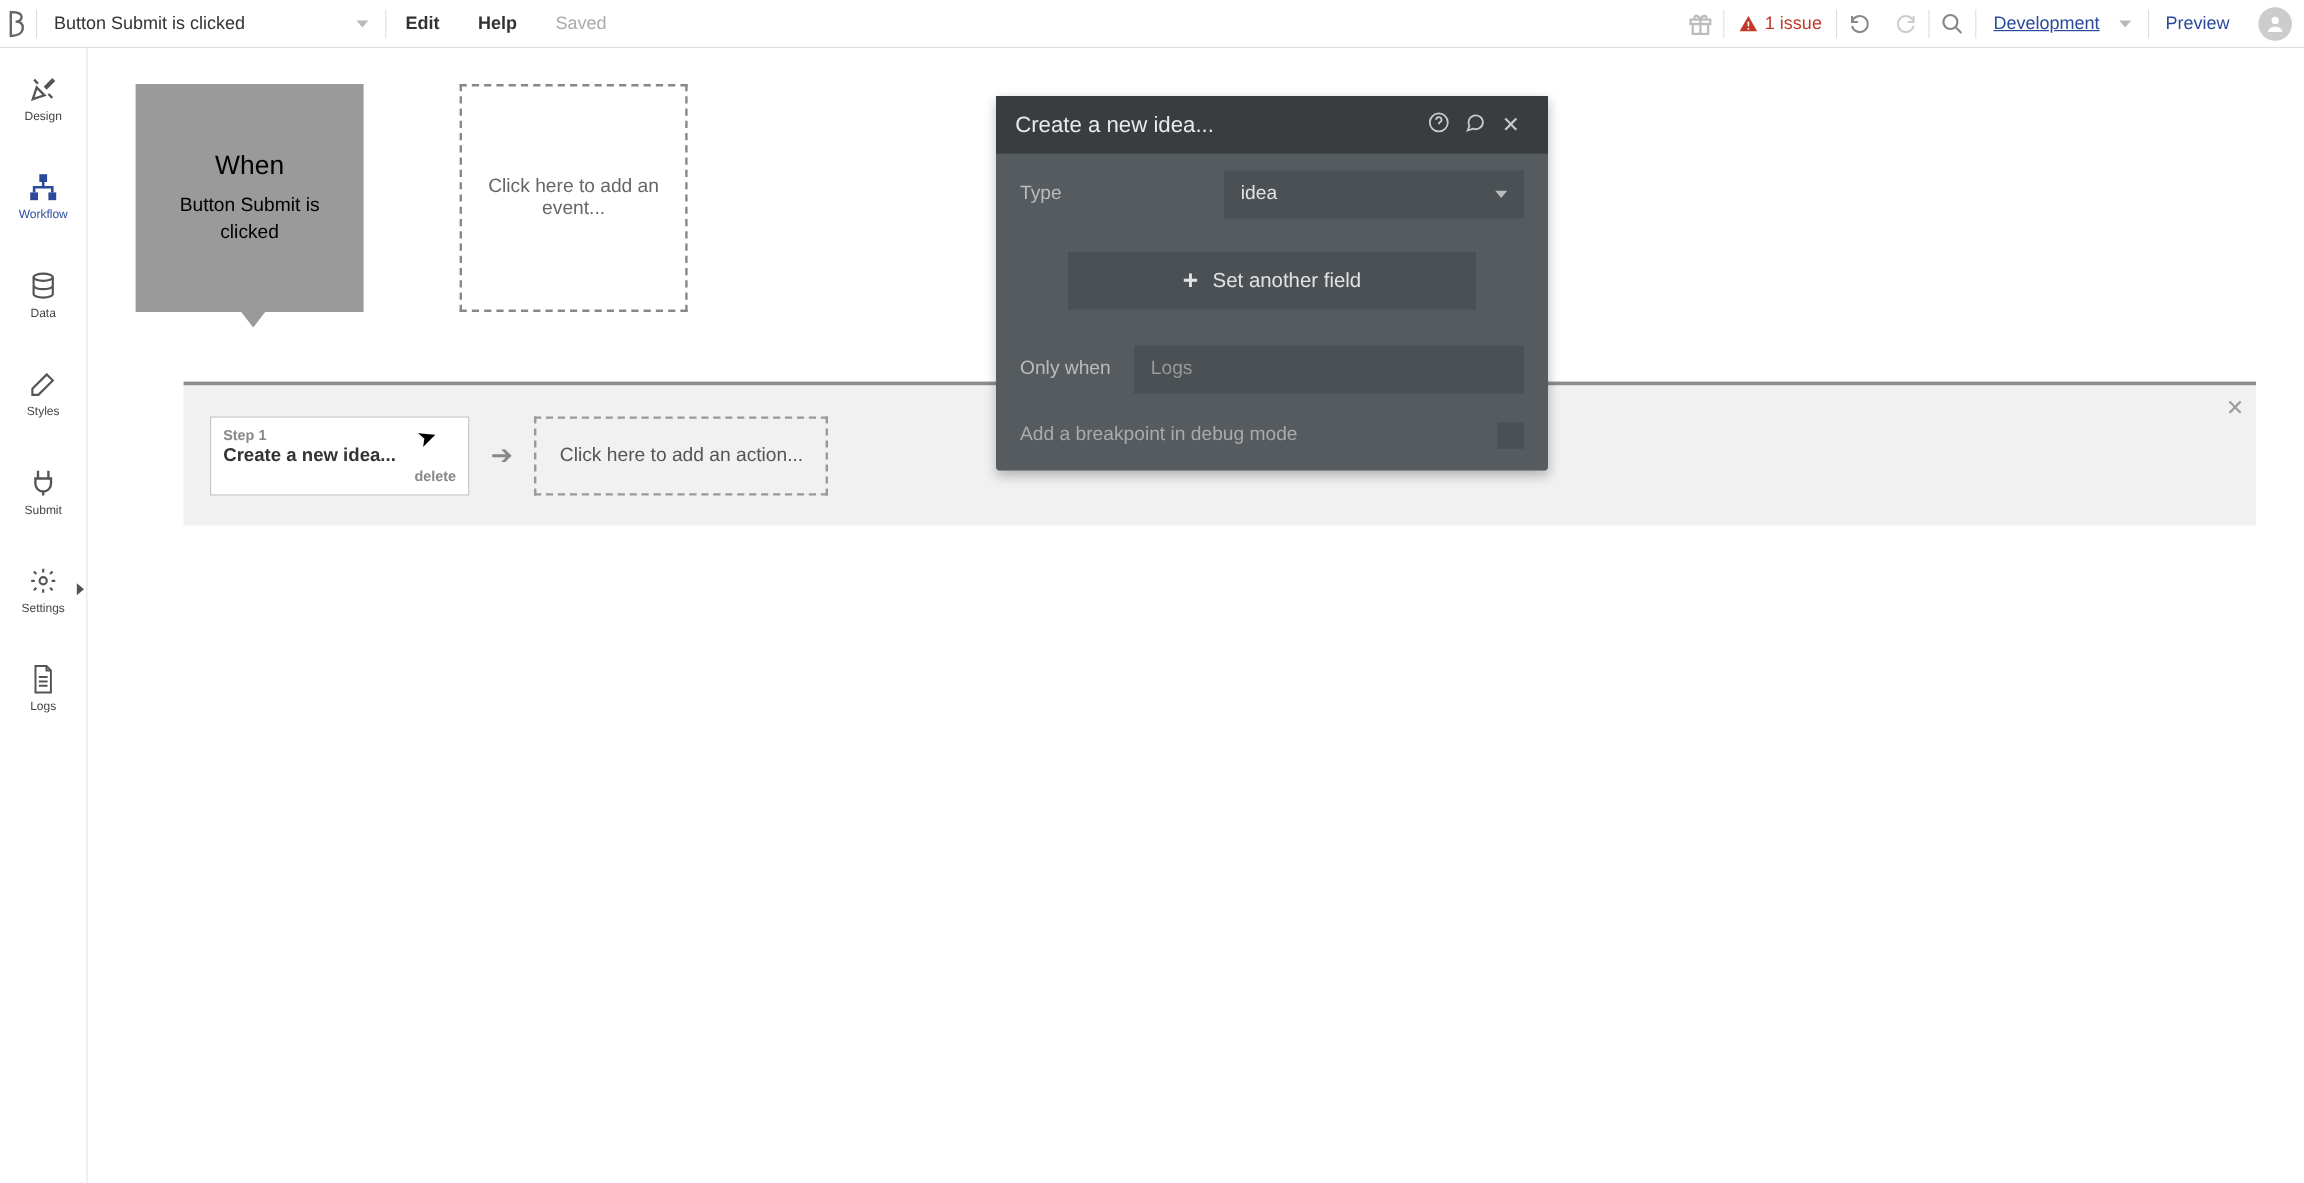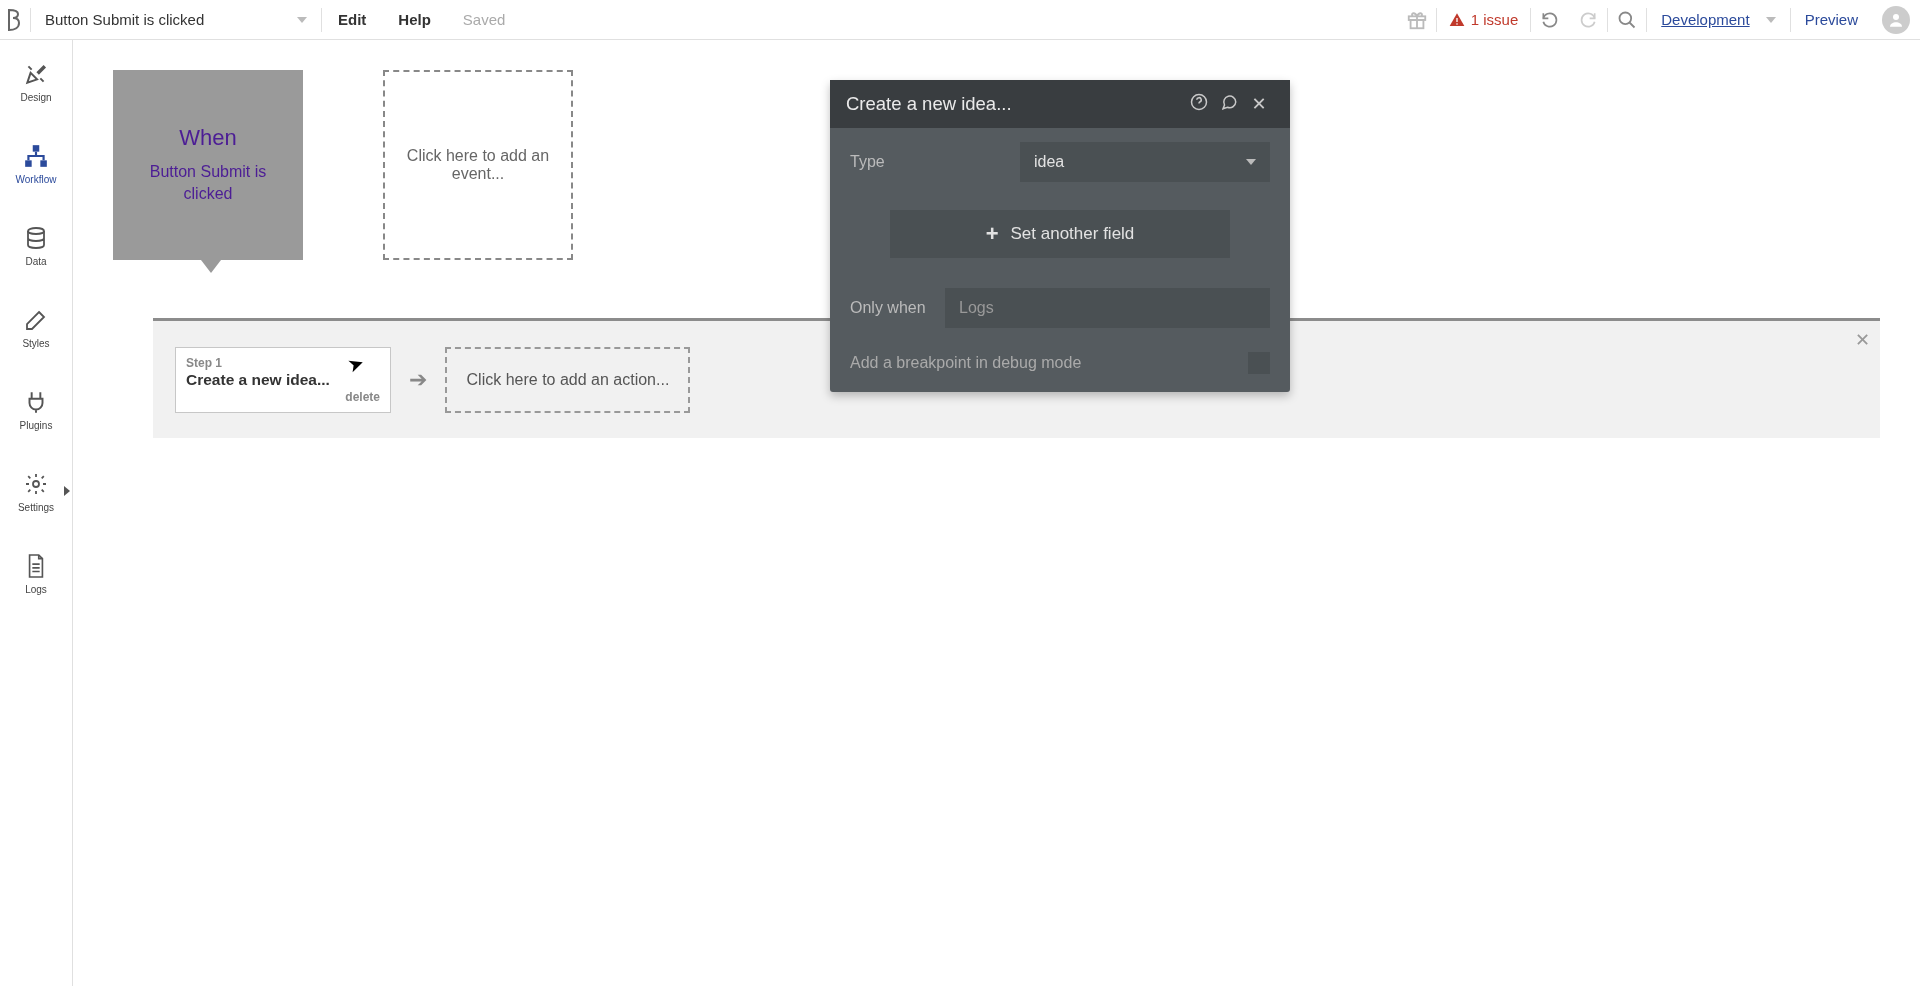--- a/index.html
+++ b/index.html
@@ -60,21 +60,21 @@
 
     
     .canvas {
       position: absolute; left: 73px; right: 0; top: 40px; bottom: 0;
       background: #fff; overflow: hidden;
     }
     .flow-area {
       position: absolute; left: 40px; top: 30px; right: 20px;
     }
     .event-box {
-      width: 190px; height: 190px; background: #9a9a9a; color: #4c1d95;
+      width: 190px; height: 190px; background: #9a9a9a; color: #000000;
       display: flex; flex-direction: column; align-items: center; justify-content: center;
       padding: 14px; text-align: center; cursor: pointer; position: relative;
     }
     .event-box .when { font-size: 22px; margin-bottom: 10px; }
     .event-box .trig { font-size: 16px; line-height: 1.35; }
     .event-pointer {
       position: absolute; left: 88px; bottom: -13px;
       width: 0; height: 0; border-left: 10px solid transparent; border-right: 10px solid transparent;
       border-top: 13px solid #9a9a9a;
     }
@@ -275,21 +275,21 @@
     </span>
     <span>Styles</span>
   </div>
 
   <div class="nav-item">
     <span class="nav-icon">
       <svg width="26" height="26" viewBox="0 0 24 24" fill="none" stroke="#555" stroke-width="1.8">
           <path d="M8 3v6M16 3v6M6 9h12v4a6 6 0 0 1-12 0V9ZM12 19v3"></path>
         </svg>
     </span>
-    <span>Plugins</span>
+    <span>Submit</span>
   </div>
 
   <div class="nav-item">
     <span class="nav-icon">
       <svg width="24" height="24" viewBox="0 0 24 24" fill="none" stroke="#555" stroke-width="1.8">
           <circle cx="12" cy="12" r="3"></circle>
           <path d="M12 2v3m0 14v3M4.2 4.2l2.1 2.1m11.4 11.4 2.1 2.1M2 12h3m14 0h3M4.2 19.8l2.1-2.1m11.4-11.4 2.1-2.1"></path>
         </svg>
     </span>
     <span>Settings</span>

